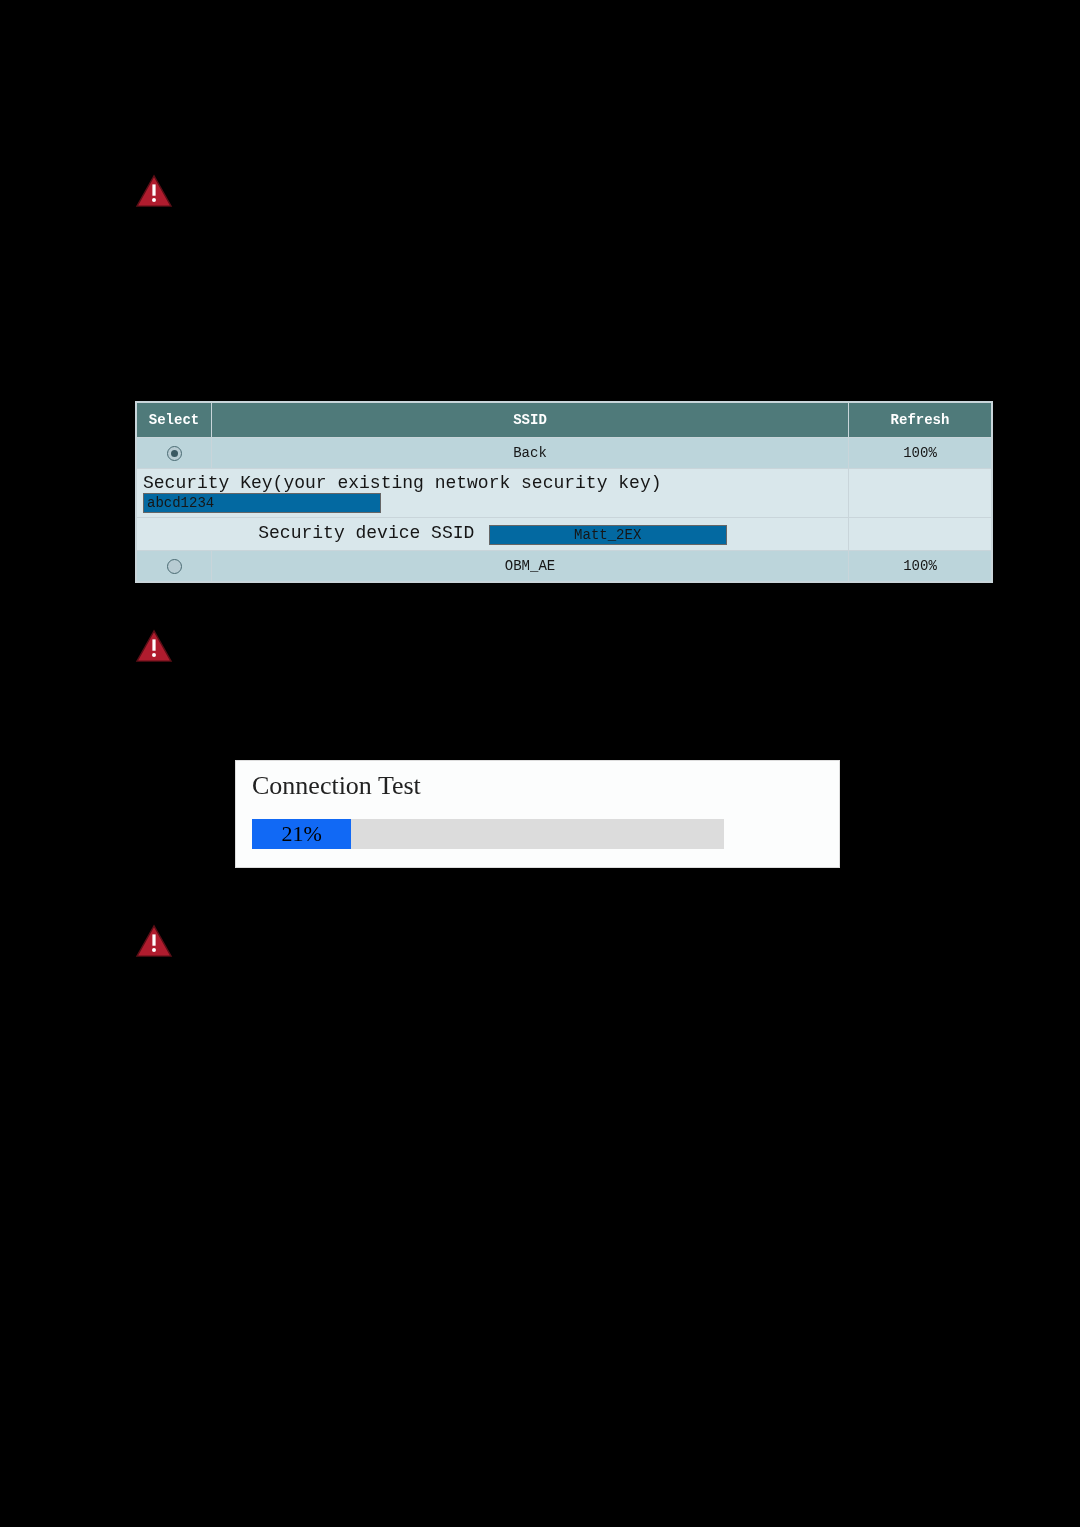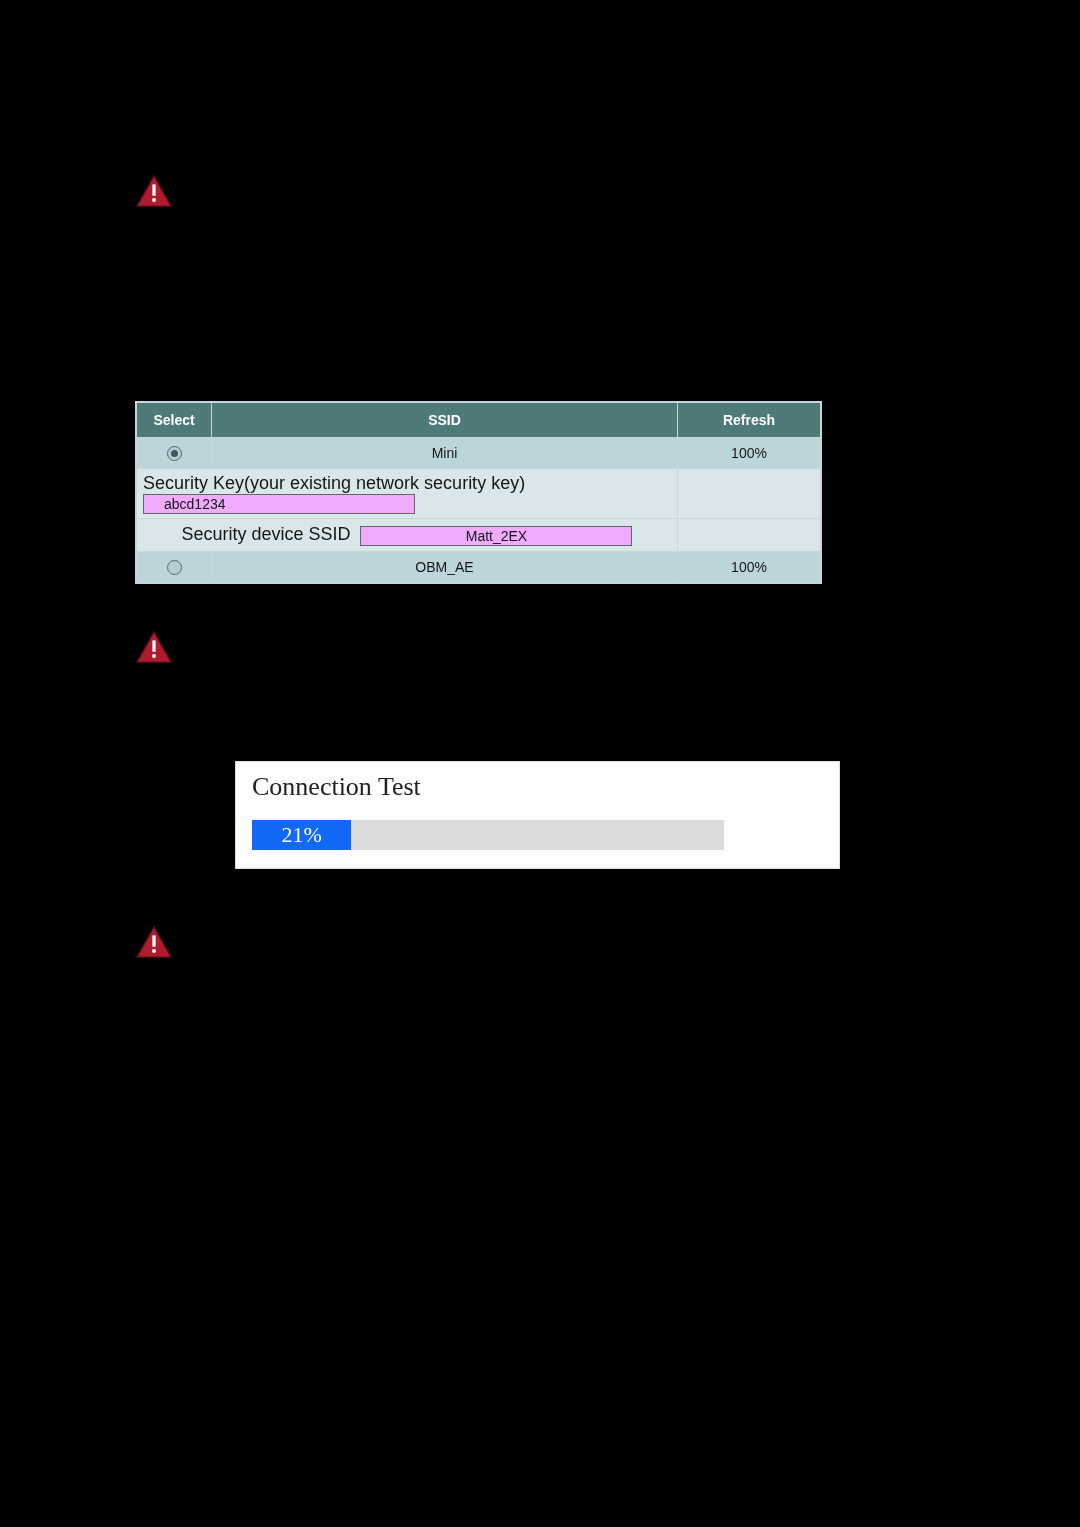--- a/index.html
+++ b/index.html
@@ -44,23 +44,23 @@
     font-style: italic;
     font-weight: bold;
     font-size: 21px;
     line-height: 1.45;
     color: #000;
     padding-left: 8px;
   }
   
   .net-table {
     border-collapse: collapse;
-    width: 687px;
+    width: 858px;
     margin: 26px 0 14px 0;
-    font-family: Liberation Sans, sans-serif;
+    font-family: Liberation Mono, monospace;
     font-size: 14px;
     border: 2px solid #c9d5da;
   }
   .net-table th, .net-table td {
     border: 1.5px solid #c9d5da;
     padding: 4px 6px;
     text-align: center;
     vertical-align: middle;
   }
   .net-table th {
@@ -93,26 +93,26 @@
     color: #161616;
     height: 24px;
   }
   .config-cell .label {
     display: inline-block;
     padding-right: 6px;
     font-size: 18px;
   }
   .config-cell .tinput {
     display: inline-block;
-    background: #f0abfc;
+    background: #0369a1;
     border: 1.5px solid #666;
     font-size: 14px;
     height: 18px;
     line-height: 18px;
-    padding: 0 20px;
+    padding: 0 3px;
     text-align: left;
     vertical-align: middle;
   }
   .config-cell .tinput.v1 { width: 230px; }
   .config-cell .tinput.v2 { width: 230px; text-align: center; }
 
   .radio-dot {
     display: inline-block;
     width: 13px;
     height: 13px;
@@ -161,21 +161,21 @@
     background: #0d6efd;
     background: #1169f5;
     display: flex;
     align-items: center;
     justify-content: center;
     color: #111;
     color: #0b2550;
     font-family: "Times New Roman", Times, serif;
     font-size: 22px;
   }
-  .pbar .fill span { color: #ffffff; }
+  .pbar .fill span { color: #000000; }
   .spacer-20  { height: 20px; }
   .spacer-30  { height: 30px; }
   .spacer-340 { height: 340px; }
 
 </style>
 </head>
 <body>
 
 <div class="page">
 
@@ -206,21 +206,21 @@
 
   <table class="net-table">
     <tbody>
         <tr class="net-header">
       <th class="col-select">Select</th>
       <th class="col-ssid">SSID</th>
       <th class="col-signal">Refresh</th>
     </tr>
     <tr class="net-row net-row-selected">
       <td><span class="radio-dot checked"></span></td>
-      <td>Mini</td>
+      <td>Back</td>
       <td>100%</td>
     </tr>
     <tr>
       <td colspan="2" class="config-cell" style="text-align:left;padding-left:6px;">
         <span class="label">Security Key(your existing network security key)</span>
         <span class="tinput v1">abcd1234</span>
       </td>
       <td class="config-cell" style="background:#d9e7eb;"></td>
     </tr>
     <tr>

